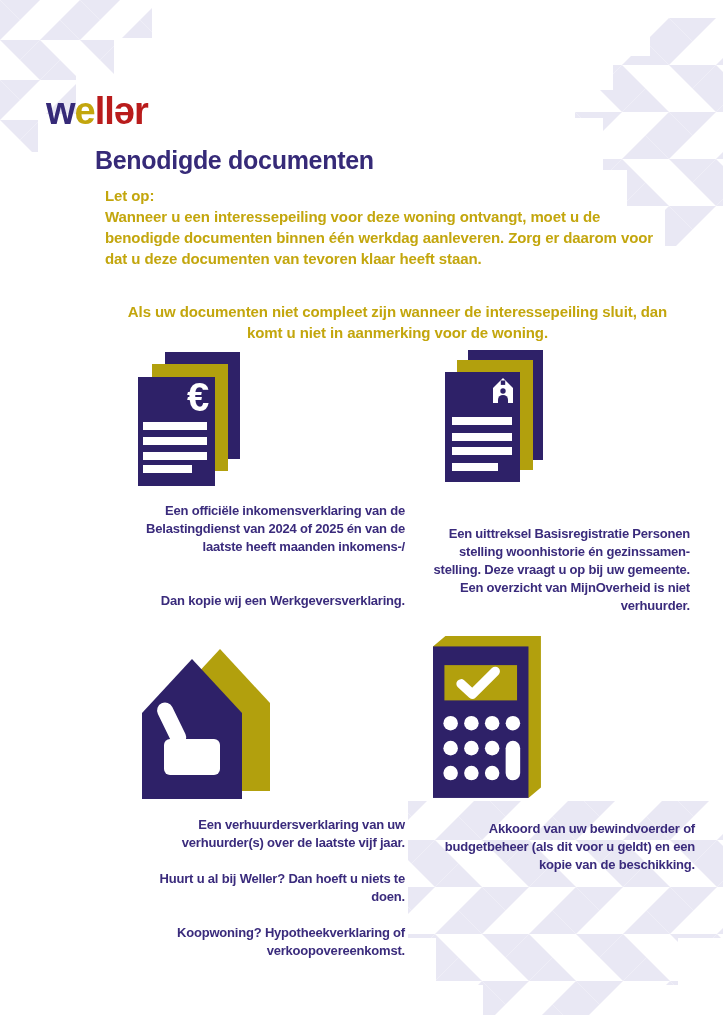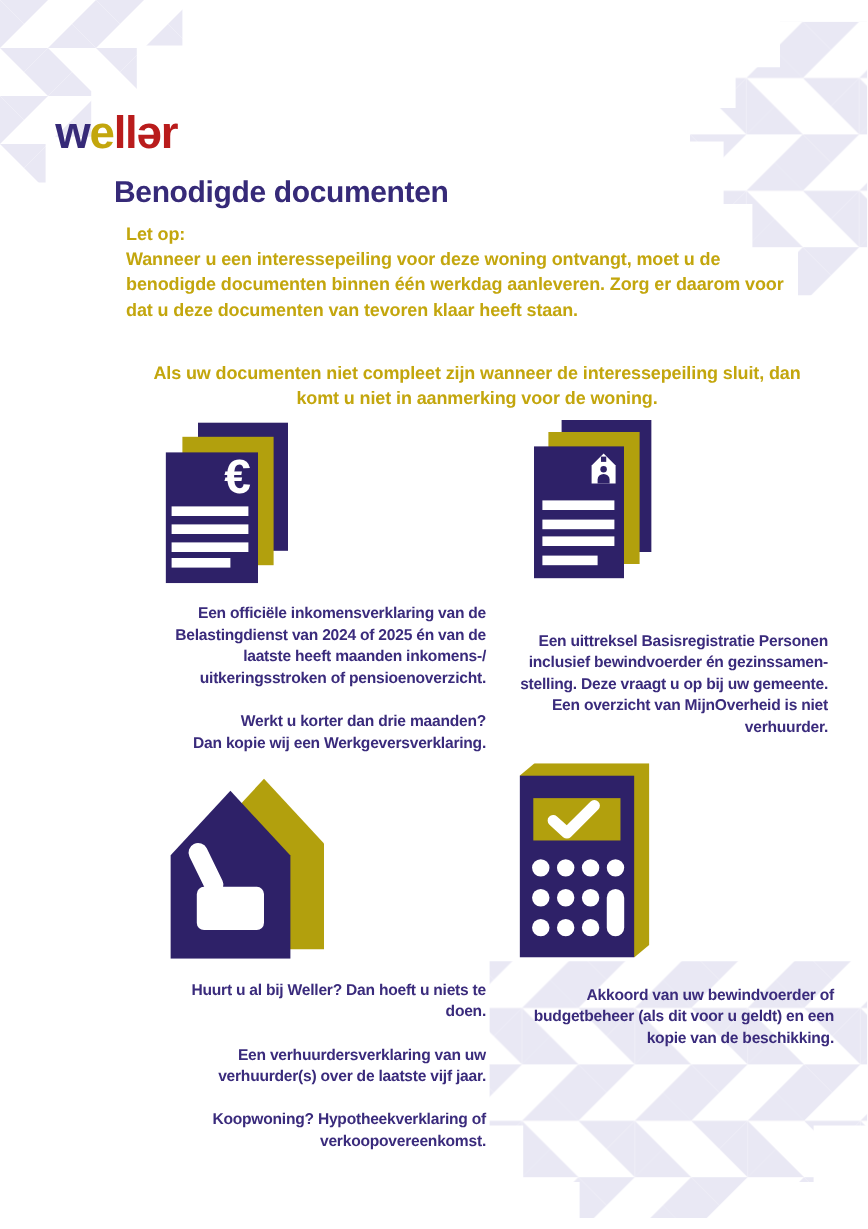--- a/index.html
+++ b/index.html
@@ -158,28 +158,28 @@
         <circle cx="37" cy="108" r="7"></circle>
         <circle cx="57" cy="108" r="7"></circle>
       <circle cx="17" cy="132" r="7"></circle>
         <circle cx="37" cy="132" r="7"></circle>
         <circle cx="57" cy="132" r="7"></circle>
       <rect x="70" y="101" width="14" height="38" rx="7"></rect>
     </g>
   </svg>
 
   <div class="item-text text-0">
-      <p><span>Een officiële inkomensverklaring van de</span><br><span>Belastingdienst van 2024 of 2025 én van de</span><br><span>laatste heeft maanden inkomens-/</span><br><span>uitkeringsstroken of pensioenoverzicht.</span></p>
-      <p><span>Werkt u korter dan drie maanden?</span><br><span class="it">Dan kopie wij een Werkgeversverklaring.</span></p>
+      <p><span>Een officiële inkomensverklaring van de</span><br><span>Belastingdienst van 2024 of 2025 én van de</span><br><span>laatste heeft maanden inkomens-/</span><br></p>
+      <p><br><span class="it">Dan kopie wij een Werkgeversverklaring.</span></p>
     </div>
   <div class="item-text text-1">
-      <p><span>Een uittreksel Basisregistratie Personen</span><br><span>inclusief bewindvoerder én gezinssamen-</span><br><span>stelling. </span><span class="it">Deze vraagt u op bij uw gemeente.</span><br><span class="it">Een overzicht van MijnOverheid is niet</span><br><span class="it">verhuurder.</span></p>
+      <p><span>Een uittreksel Basisregistratie Personen</span><br><span>stelling woonhistorie én gezinssamen-</span><br><span>stelling. </span><span class="it">Deze vraagt u op bij uw gemeente.</span><br><span class="it">Een overzicht van MijnOverheid is niet</span><br><span class="it">verhuurder.</span></p>
     </div>
   <div class="item-text text-2">
+      <p><span>Een verhuurdersverklaring van uw</span><br><span>verhuurder(s) over de laatste vijf jaar.</span></p>
       <p><span>Huurt u al bij Weller? </span><span class="it">Dan hoeft u niets te</span><br><span class="it">doen.</span></p>
-      <p><span>Een verhuurdersverklaring van uw</span><br><span>verhuurder(s) over de laatste vijf jaar.</span></p>
       <p><span>Koopwoning? </span><span class="it">Hypotheekverklaring of</span><br><span class="it">verkoopovereenkomst.</span></p>
     </div>
   <div class="item-text text-3">
       <p><span>Akkoord van uw bewindvoerder of</span><br><span>budgetbeheer (als dit voor u geldt) en een</span><br><span>kopie van de beschikking.</span></p>
     </div>
 
 </div>
 
 </body></html>

